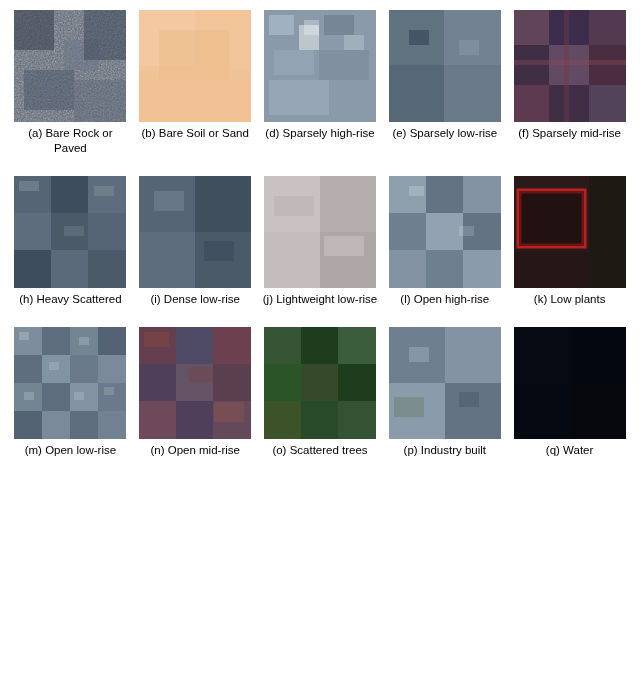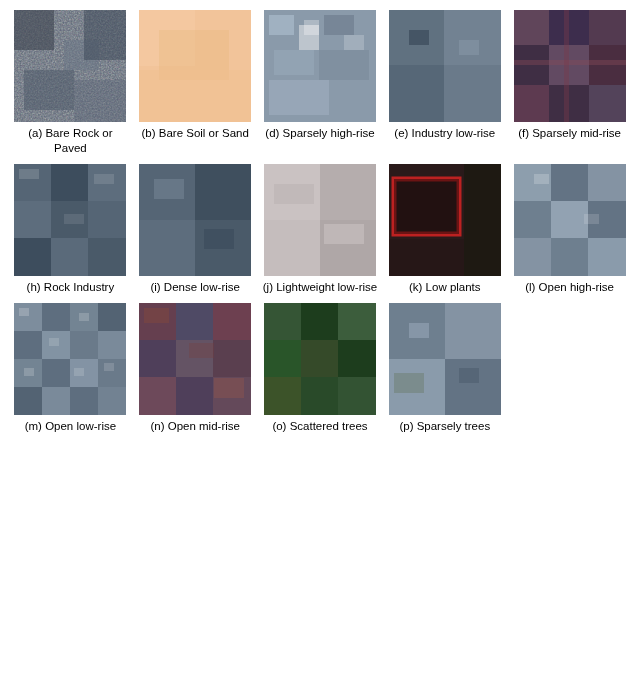--- a/index.html
+++ b/index.html
@@ -7,21 +7,21 @@
       background: #fff;
       font-family: Arial, sans-serif;
       font-size: 12px;
       width: 640px;
       min-height: 679px;
       padding: 10px;
     }
     .grid {
       display: grid;
       grid-template-columns: repeat(5, 1fr);
-      gap: 4px 4px;
+      gap: 16px 4px;
     }
     .cell {
       display: flex;
       flex-direction: column;
       align-items: center;
       margin-bottom: 4px;
     }
     .img-box {
       width: 112px;
       height: 112px;
@@ -113,21 +113,21 @@
       <svg width="112" height="112" xmlns="http://www.w3.org/2000/svg">
         <rect width="112" height="112" fill="#6a7a8a"></rect>
         <rect x="0" y="0" width="55" height="55" fill="#5a6a7a" opacity="0.6"></rect>
         <rect x="55" y="0" width="57" height="55" fill="#7a8a9a" opacity="0.5"></rect>
         <rect x="0" y="55" width="55" height="57" fill="#4a5a6a" opacity="0.6"></rect>
         <rect x="55" y="55" width="57" height="57" fill="#6a7a8a" opacity="0.5"></rect>
         <rect x="20" y="20" width="20" height="15" fill="#3a4a5a" opacity="0.7"></rect>
         <rect x="70" y="30" width="20" height="15" fill="#8a9aaa" opacity="0.5"></rect>
       </svg>
     </div>
-    <div class="label">(e) Industry low-rise</div>
+    <div class="label">(e) Sparsely low-rise</div>
   </div>
 
   <div class="cell">
     <div class="img-box sat-img">
       <svg width="112" height="112" xmlns="http://www.w3.org/2000/svg">
         <rect width="112" height="112" fill="#4a3a5a"></rect>
         <rect x="0" y="0" width="35" height="35" fill="#6a4a5a" opacity="0.7"></rect>
         <rect x="35" y="0" width="40" height="35" fill="#3a2a4a" opacity="0.8"></rect>
         <rect x="75" y="0" width="37" height="35" fill="#5a3a4a" opacity="0.6"></rect>
         <rect x="0" y="35" width="35" height="40" fill="#3a2a3a" opacity="0.7"></rect>
@@ -157,21 +157,21 @@
         <rect x="74" y="37" width="38" height="37" fill="#5a6a7a" opacity="0.7"></rect>
         <rect x="0" y="74" width="37" height="38" fill="#3a4a5a" opacity="0.8"></rect>
         <rect x="37" y="74" width="37" height="38" fill="#6a7a8a" opacity="0.5"></rect>
         <rect x="74" y="74" width="38" height="38" fill="#4a5a6a" opacity="0.7"></rect>
 
         <rect x="5" y="5" width="20" height="10" fill="#fff" opacity="0.15"></rect>
         <rect x="50" y="50" width="20" height="10" fill="#fff" opacity="0.1"></rect>
         <rect x="80" y="10" width="20" height="10" fill="#fff" opacity="0.12"></rect>
       </svg>
     </div>
-    <div class="label">(h) Rock Industry</div>
+    <div class="label">(h) Heavy Scattered</div>
   </div>
 
   <div class="cell">
     <div class="img-box sat-img">
       <svg width="112" height="112" xmlns="http://www.w3.org/2000/svg">
         <rect width="112" height="112" fill="#4a5a6a"></rect>
         <rect x="0" y="0" width="56" height="56" fill="#5a6a7a" opacity="0.7"></rect>
         <rect x="56" y="0" width="56" height="56" fill="#3a4a5a" opacity="0.7"></rect>
         <rect x="0" y="56" width="56" height="56" fill="#6a7a8a" opacity="0.6"></rect>
         <rect x="56" y="56" width="56" height="56" fill="#4a5a6a" opacity="0.7"></rect>
@@ -188,54 +188,54 @@
         <rect width="112" height="112" fill="#c0b8b8"></rect>
         <rect x="0" y="0" width="56" height="56" fill="#d0c8c8" opacity="0.6"></rect>
         <rect x="56" y="0" width="56" height="56" fill="#b0a8a8" opacity="0.7"></rect>
         <rect x="0" y="56" width="56" height="56" fill="#c8c0c0" opacity="0.6"></rect>
         <rect x="56" y="56" width="56" height="56" fill="#a8a0a0" opacity="0.7"></rect>
         <rect x="10" y="20" width="40" height="20" fill="#b8b0b0" opacity="0.5"></rect>
         <rect x="60" y="60" width="40" height="20" fill="#d0c8c8" opacity="0.5"></rect>
       </svg>
     </div>
     <div class="label">(j) Lightweight low-rise</div>
-  </div>
-
-  <div class="cell">
-    <div class="img-box sat-img">
-      <svg width="112" height="112" xmlns="http://www.w3.org/2000/svg">
-        <rect width="112" height="112" fill="#2a1a1a"></rect>
-
-        <rect x="5" y="15" width="65" height="55" fill="none" stroke="#cc2222" stroke-width="5" opacity="0.9"></rect>
-        <rect x="5" y="15" width="65" height="55" fill="#1a0808" opacity="0.5"></rect>
-        <rect x="75" y="0" width="37" height="112" fill="#1a1a10" opacity="0.7"></rect>
-        <rect x="0" y="75" width="75" height="37" fill="#251515" opacity="0.6"></rect>
-      </svg>
-    </div>
-    <div class="label">(k) Low plants</div>
   </div>
 
   <div class="cell">
     <div class="img-box sat-img">
       <svg width="112" height="112" xmlns="http://www.w3.org/2000/svg">
         <rect width="112" height="112" fill="#7a8a9a"></rect>
         <rect x="0" y="0" width="37" height="37" fill="#9aabbb" opacity="0.6"></rect>
         <rect x="37" y="0" width="37" height="37" fill="#5a6a7a" opacity="0.7"></rect>
         <rect x="74" y="0" width="38" height="37" fill="#8a9aaa" opacity="0.6"></rect>
         <rect x="0" y="37" width="37" height="37" fill="#6a7a8a" opacity="0.7"></rect>
         <rect x="37" y="37" width="37" height="37" fill="#aabaca" opacity="0.5"></rect>
         <rect x="74" y="37" width="38" height="37" fill="#5a6a7a" opacity="0.7"></rect>
         <rect x="0" y="74" width="37" height="38" fill="#8a9aaa" opacity="0.6"></rect>
         <rect x="37" y="74" width="37" height="38" fill="#6a7a8a" opacity="0.7"></rect>
         <rect x="74" y="74" width="38" height="38" fill="#9aabbb" opacity="0.5"></rect>
         <rect x="20" y="10" width="15" height="10" fill="#fff" opacity="0.2"></rect>
         <rect x="70" y="50" width="15" height="10" fill="#fff" opacity="0.15"></rect>
       </svg>
     </div>
     <div class="label">(l) Open high-rise</div>
+  </div>
+
+  <div class="cell">
+    <div class="img-box sat-img">
+      <svg width="112" height="112" xmlns="http://www.w3.org/2000/svg">
+        <rect width="112" height="112" fill="#2a1a1a"></rect>
+
+        <rect x="5" y="15" width="65" height="55" fill="none" stroke="#cc2222" stroke-width="5" opacity="0.9"></rect>
+        <rect x="5" y="15" width="65" height="55" fill="#1a0808" opacity="0.5"></rect>
+        <rect x="75" y="0" width="37" height="112" fill="#1a1a10" opacity="0.7"></rect>
+        <rect x="0" y="75" width="75" height="37" fill="#251515" opacity="0.6"></rect>
+      </svg>
+    </div>
+    <div class="label">(k) Low plants</div>
   </div>
 
   <div class="cell">
     <div class="img-box sat-img">
       <svg width="112" height="112" xmlns="http://www.w3.org/2000/svg">
         <rect width="112" height="112" fill="#6a7a8a"></rect>
         <rect x="0" y="0" width="28" height="28" fill="#8a9aaa" opacity="0.6"></rect>
         <rect x="28" y="0" width="28" height="28" fill="#5a6a7a" opacity="0.7"></rect>
         <rect x="56" y="0" width="28" height="28" fill="#7a8a9a" opacity="0.6"></rect>
         <rect x="84" y="0" width="28" height="28" fill="#4a5a6a" opacity="0.7"></rect>
@@ -310,20 +310,32 @@
         <rect x="0" y="0" width="56" height="56" fill="#6a7a8a" opacity="0.7"></rect>
         <rect x="56" y="0" width="56" height="56" fill="#8a9aaa" opacity="0.6"></rect>
         <rect x="0" y="56" width="56" height="56" fill="#9aabbb" opacity="0.5"></rect>
         <rect x="56" y="56" width="56" height="56" fill="#5a6a7a" opacity="0.7"></rect>
         <rect x="20" y="20" width="20" height="15" fill="#aabaca" opacity="0.4"></rect>
         <rect x="70" y="65" width="20" height="15" fill="#4a5a6a" opacity="0.5"></rect>
 
         <rect x="5" y="70" width="30" height="20" fill="#5a6a4a" opacity="0.3"></rect>
       </svg>
     </div>
-    <div class="label">(p) Sparsely trees</div>
-  </div>
-
+    <div class="label">(p) Industry built</div>
+  </div>
+
+  <div class="cell">
+    <div class="img-box sat-img">
+      <svg width="112" height="112" xmlns="http://www.w3.org/2000/svg">
+        <rect width="112" height="112" fill="#060810"></rect>
+        <rect x="0" y="0" width="56" height="56" fill="#080c14" opacity="0.7"></rect>
+        <rect x="56" y="0" width="56" height="56" fill="#050810" opacity="0.8"></rect>
+        <rect x="0" y="56" width="56" height="56" fill="#060a12" opacity="0.7"></rect>
+        <rect x="56" y="56" width="56" height="56" fill="#07090e" opacity="0.7"></rect>
+      </svg>
+    </div>
+    <div class="label">(q) Water</div>
+  </div>
 
   <div class="cell"></div>
   <div class="cell"></div>
   <div class="cell"></div>
 </div>
 
 </body></html>

